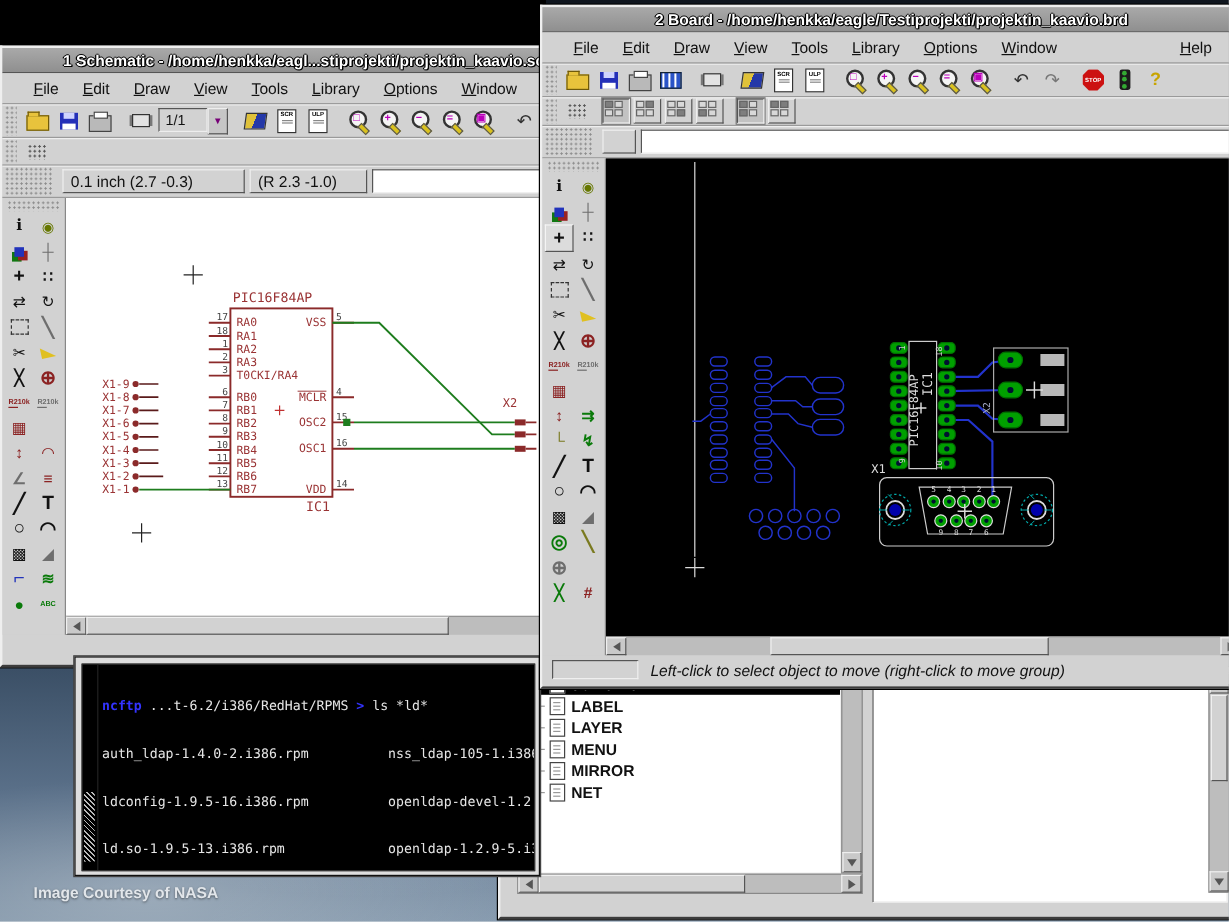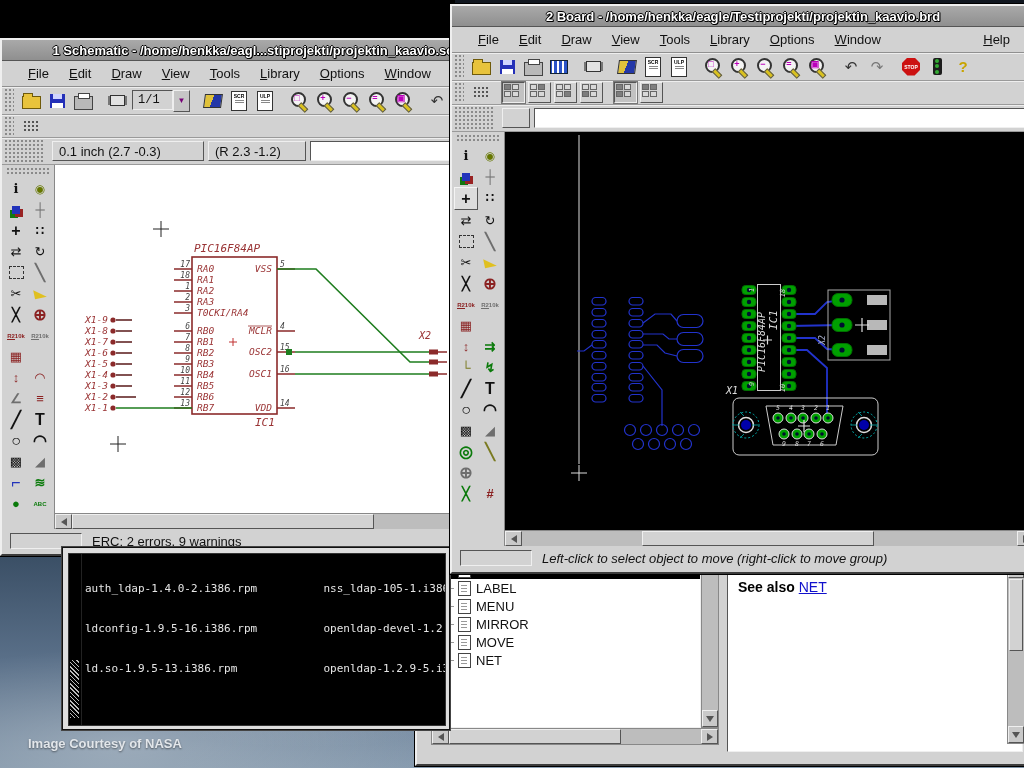--- a/index.html
+++ b/index.html
@@ -51,21 +51,21 @@
   .mag::before{content:"";position:absolute;left:1px;top:1px;width:11px;height:11px;border:2px solid #333;border-radius:50%;background:#f4f4f4;}
   .mag::after{content:"";position:absolute;right:1px;bottom:0;width:8px;height:3px;background:#d9c11f;border:1px solid #555;transform:rotate(45deg);}
   .magmark{position:absolute;left:3px;top:2px;width:9px;text-align:center;font-size:9px;font-weight:bold;color:#b0b;z-index:2;}
   .i-stop{width:18px;height:18px;background:#cc1111;clip-path:polygon(30% 0,70% 0,100% 30%,100% 70%,70% 100%,30% 100%,0 70%,0 30%);
        color:#fff;font-size:5px;font-weight:bold;display:flex;align-items:center;justify-content:center;}
   .i-light{width:9px;height:17px;background:#1c1c1c;border-radius:2px;display:flex;flex-direction:column;align-items:center;justify-content:space-around;}
   .i-light i{width:4px;height:4px;border-radius:50%;display:block;}
   .i-grid{width:16px;height:13px;background:radial-gradient(#555 30%,transparent 32%);background-size:4px 4px;}
   .dd{display:flex;align-items:stretch;margin:0 2px;}
   .ddval{width:34px;height:18px;background:#d2d2d2;border:1px solid;border-color:#555 #eee #eee #555;
-       font-size:12px;display:flex;align-items:center;padding-left:5px;color:#111;font-family:Liberation Mono, monospace;}
+       font-size:12px;display:flex;align-items:center;padding-left:5px;color:#111;}
   .ddbtn{width:15px;height:20px;background:#c6c6c6;border:1px solid;border-color:#eee #555 #555 #eee;
        font-size:8px;color:#707;display:flex;align-items:center;justify-content:center;}
   .layerbtn{width:19px;height:17px;border:1px solid;border-color:#eee #555 #555 #eee;background:#d2d2d2;
        display:grid;grid-template-columns:7px 7px;grid-template-rows:6px 6px;gap:1px;padding:1px;margin-right:3px;}
   .layerbtn.pressed{border-color:#555 #eee #eee #555;background:#c2c2c2;box-shadow:0 0 0 1px #777;}
   .lq{border:1px solid #666;background:#d8d8d8;}
   .lq.f{background:#7e7e7e;}
 
   
   .statbox{height:18px;border:1px solid;border-color:#efefef #555 #555 #efefef;background:#d2d2d2;
@@ -86,21 +86,21 @@
   .g-red{color:#8b2222;} .g-green{color:#0a7a0a;} .g-blue{color:#2233bb;} .g-gray{color:#6e6e6e;}
   .g-olive{color:#7a7a20;} .g-big{font-size:16px;font-weight:bold;} .g-bold{font-weight:bold;}
   .swap{font-size:6px;line-height:6px;font-weight:bold;text-align:center;}
   .swap .r2line{border-bottom:1px solid currentColor;}
   .lblabc{font-size:6px;font-weight:bold;}
   .dashedbox{width:13px;height:11px;border:1px dashed #333;}
   .pastewedge{width:0;height:0;border-left:12px solid #e0c020;border-top:9px solid transparent;transform:rotate(-12deg);}
   .eyeic{font-size:12px;color:#667700;}
 
   
-  .canvaswrap{position:relative;overflow:hidden;background:#fff;flex:1;font-style:italic;}
+  .canvaswrap{position:relative;overflow:hidden;background:#fff;flex:1;}
   .canvaswrap.black{background:#000;}
   .hscroll{height:15px;background:#bdbdbd;border-top:1px solid #888;display:flex;align-items:stretch;}
   .vthumb,.hthumb{background:#d2d2d2;border:1px solid;border-color:#efefef #555 #555 #efefef;}
   .arrbtn{width:15px;background:#c9c9c9;border:1px solid;border-color:#efefef #555 #555 #efefef;
        display:flex;align-items:center;justify-content:center;}
   .tri-l{width:0;height:0;border-top:4px solid transparent;border-bottom:4px solid transparent;border-right:6px solid #555;}
   .tri-r{width:0;height:0;border-top:4px solid transparent;border-bottom:4px solid transparent;border-left:6px solid #555;}
   .tri-d{width:0;height:0;border-left:4px solid transparent;border-right:4px solid transparent;border-top:6px solid #555;}
   .tri-u{width:0;height:0;border-left:4px solid transparent;border-right:4px solid transparent;border-bottom:6px solid #555;}
 
@@ -113,21 +113,21 @@
        background:repeating-linear-gradient(45deg,#bbb 0 1px,#000 1px 3px);}
   .termtext{flex:1;overflow:hidden;padding:2px 0 0 3px;font-family:"DejaVu Sans Mono",monospace;
        font-size:11px;line-height:13.2px;color:#e6e6e6;white-space:pre;}
   .tc1,.tc3{color:#3333ff;font-weight:bold;}
 
   
   #helpwin{left:415px;top:556px;width:640px;height:206px;z-index:20;}
   .helpbody{position:relative;height:100%;}
   .treepane{position:absolute;left:14px;top:2px;width:268px;height:166px;background:#fff;
        border:1px solid;border-color:#555 #efefef #efefef #555;overflow:hidden;}
-  .treerow{height:18px;display:flex;align-items:center;font-size:13px;color:#111;position:relative;padding-left:26px;}
+  .treerow{height:18px;display:flex;align-items:center;font-size:13px;color:#111;position:relative;padding-left:26px;font-weight:bold;}
   .treerow .branch{position:absolute;left:10px;top:0;width:14px;height:100%;}
   .branch::before{content:"";position:absolute;left:0;top:0;bottom:0;width:1px;background:#999;}
   .branch::after{content:"";position:absolute;left:0;top:50%;width:12px;height:1px;background:#999;}
   .treerow.selected{background:#000;color:#fff;}
   .doc-ic{width:11px;height:13px;background:#fff;border:1px solid #444;position:relative;margin-right:5px;flex:none;}
   .doc-ic::before{content:"";position:absolute;left:2px;top:3px;width:6px;height:1px;background:#999;box-shadow:0 3px #999,0 6px #999;}
   .treelabel{white-space:nowrap;}
   .vscroll{position:absolute;width:16px;background:#bdbdbd;border:1px solid #888;display:flex;flex-direction:column;}
   .vscroll .arrbtn{width:auto;height:15px;}
   .contentpane{position:absolute;left:310px;top:2px;width:278px;height:182px;background:#fff;
@@ -160,31 +160,31 @@
         <span class="treelabel">JUNCTION</span>
       </div>
       <div class="treerow">
           <span class="branch"></span>
           <span class="doc-ic"></span>
           <span class="treelabel">LABEL</span>
         </div>
       <div class="treerow">
           <span class="branch"></span>
           <span class="doc-ic"></span>
+          <span class="treelabel">LAYER</span>
+        </div>
+      <div class="treerow">
+          <span class="branch"></span>
+          <span class="doc-ic"></span>
           <span class="treelabel">MENU</span>
         </div>
       <div class="treerow">
           <span class="branch"></span>
           <span class="doc-ic"></span>
           <span class="treelabel">MIRROR</span>
-        </div>
-      <div class="treerow">
-          <span class="branch"></span>
-          <span class="doc-ic"></span>
-          <span class="treelabel">MOVE</span>
         </div>
       <div class="treerow">
           <span class="branch"></span>
           <span class="doc-ic"></span>
           <span class="treelabel">NET</span>
         </div>
     </div>
     <div class="vscroll" style="left:284px;top:2px;height:166px;">
       <div class="arrbtn" style="margin-top:auto;">
           <span class="tri-d"></span>
@@ -194,25 +194,20 @@
       <div class="arrbtn">
           <span class="tri-l"></span>
         </div>
       <div class="hthumb" style="width:170px;"></div>
       <div style="flex:1;"></div>
       <div class="arrbtn">
           <span class="tri-r"></span>
         </div>
     </div>
     <div class="contentpane">
-      <div class="seealso">
-        <span class="hd-b">See also</span>
-        <span> </span>
-        <span class="link">NET</span>
-      </div>
     </div>
     <div class="vscroll" style="left:590px;top:2px;height:182px;">
       <div class="arrbtn">
           <span class="tri-u"></span>
         </div>
       <div class="vthumb" style="height:70px;margin:1px;"></div>
       <div class="arrbtn" style="margin-top:auto;">
           <span class="tri-d"></span>
         </div>
     </div>
@@ -307,21 +302,21 @@
   </div>
   <div class="toolrow" style="height:22px;">
     <span class="handle"></span>
     <span class="tbtn">
         <span class="i-grid"></span>
       </span>
   </div>
   <div class="toolrow" style="height:26px;gap:4px;">
     <span class="handle" style="width:40px;"></span>
     <span class="statbox" style="width:138px;">0.1 inch (2.7 -0.3)</span>
-    <span class="statbox" style="width:84px;">(R 2.3 -1.2)</span>
+    <span class="statbox" style="width:84px;">(R 2.3 -1.0)</span>
     <input class="cmdinput" value="" style="">
   </div>
   <div class="mainrow" style="height:364px;">
     <div class="palette">
       <div class="pal-handle"></div>
       <div class="palgrid">
         <span class="pcell g-bold" style="font-family:'DejaVu Serif',serif;">i</span>
         <span class="pcell eyeic">◉</span>
         <span class="pcell">
             <span style="width:8px;height:8px;background:#2233bb;box-shadow:3px 3px 0 #992222,-2px 4px 0 #117711;"></span>
@@ -492,32 +487,29 @@
             <span class="tri-l"></span>
           </div>
         <div class="hthumb" style="width:300px;"></div>
         <div style="flex:1;"></div>
         <div class="arrbtn">
             <span class="tri-r"></span>
           </div>
       </div>
     </div>
   </div>
-  <div class="statusbar">
-    <span class="statbox" style="width:58px;height:14px;border-color:#555 #efefef #efefef #555;"></span>
-    <span class="statustext">ERC: 2 errors, 9 warnings</span>
-  </div>
 </div>
 
 <div id="terminal">
   <div class="terminner">
     <div class="termscroll">
         <div class="termthumb"></div>
       </div>
     <div class="termtext">
+      <div><span class="tc1">ncftp</span><span> ...t-6.2/i386/RedHat/RPMS </span><span class="tc3">&gt; </span><span>ls *ld*</span></div>
       <div><span>auth_ldap-1.4.0-2.i386.rpm          nss_ldap-105-1.i386.r</span></div>
       <div><span>ldconfig-1.9.5-16.i386.rpm          openldap-devel-1.2.9-</span></div>
       <div><span>ld.so-1.9.5-13.i386.rpm             openldap-1.2.9-5.i38</span></div>
       
       
       
       
       
       
       

